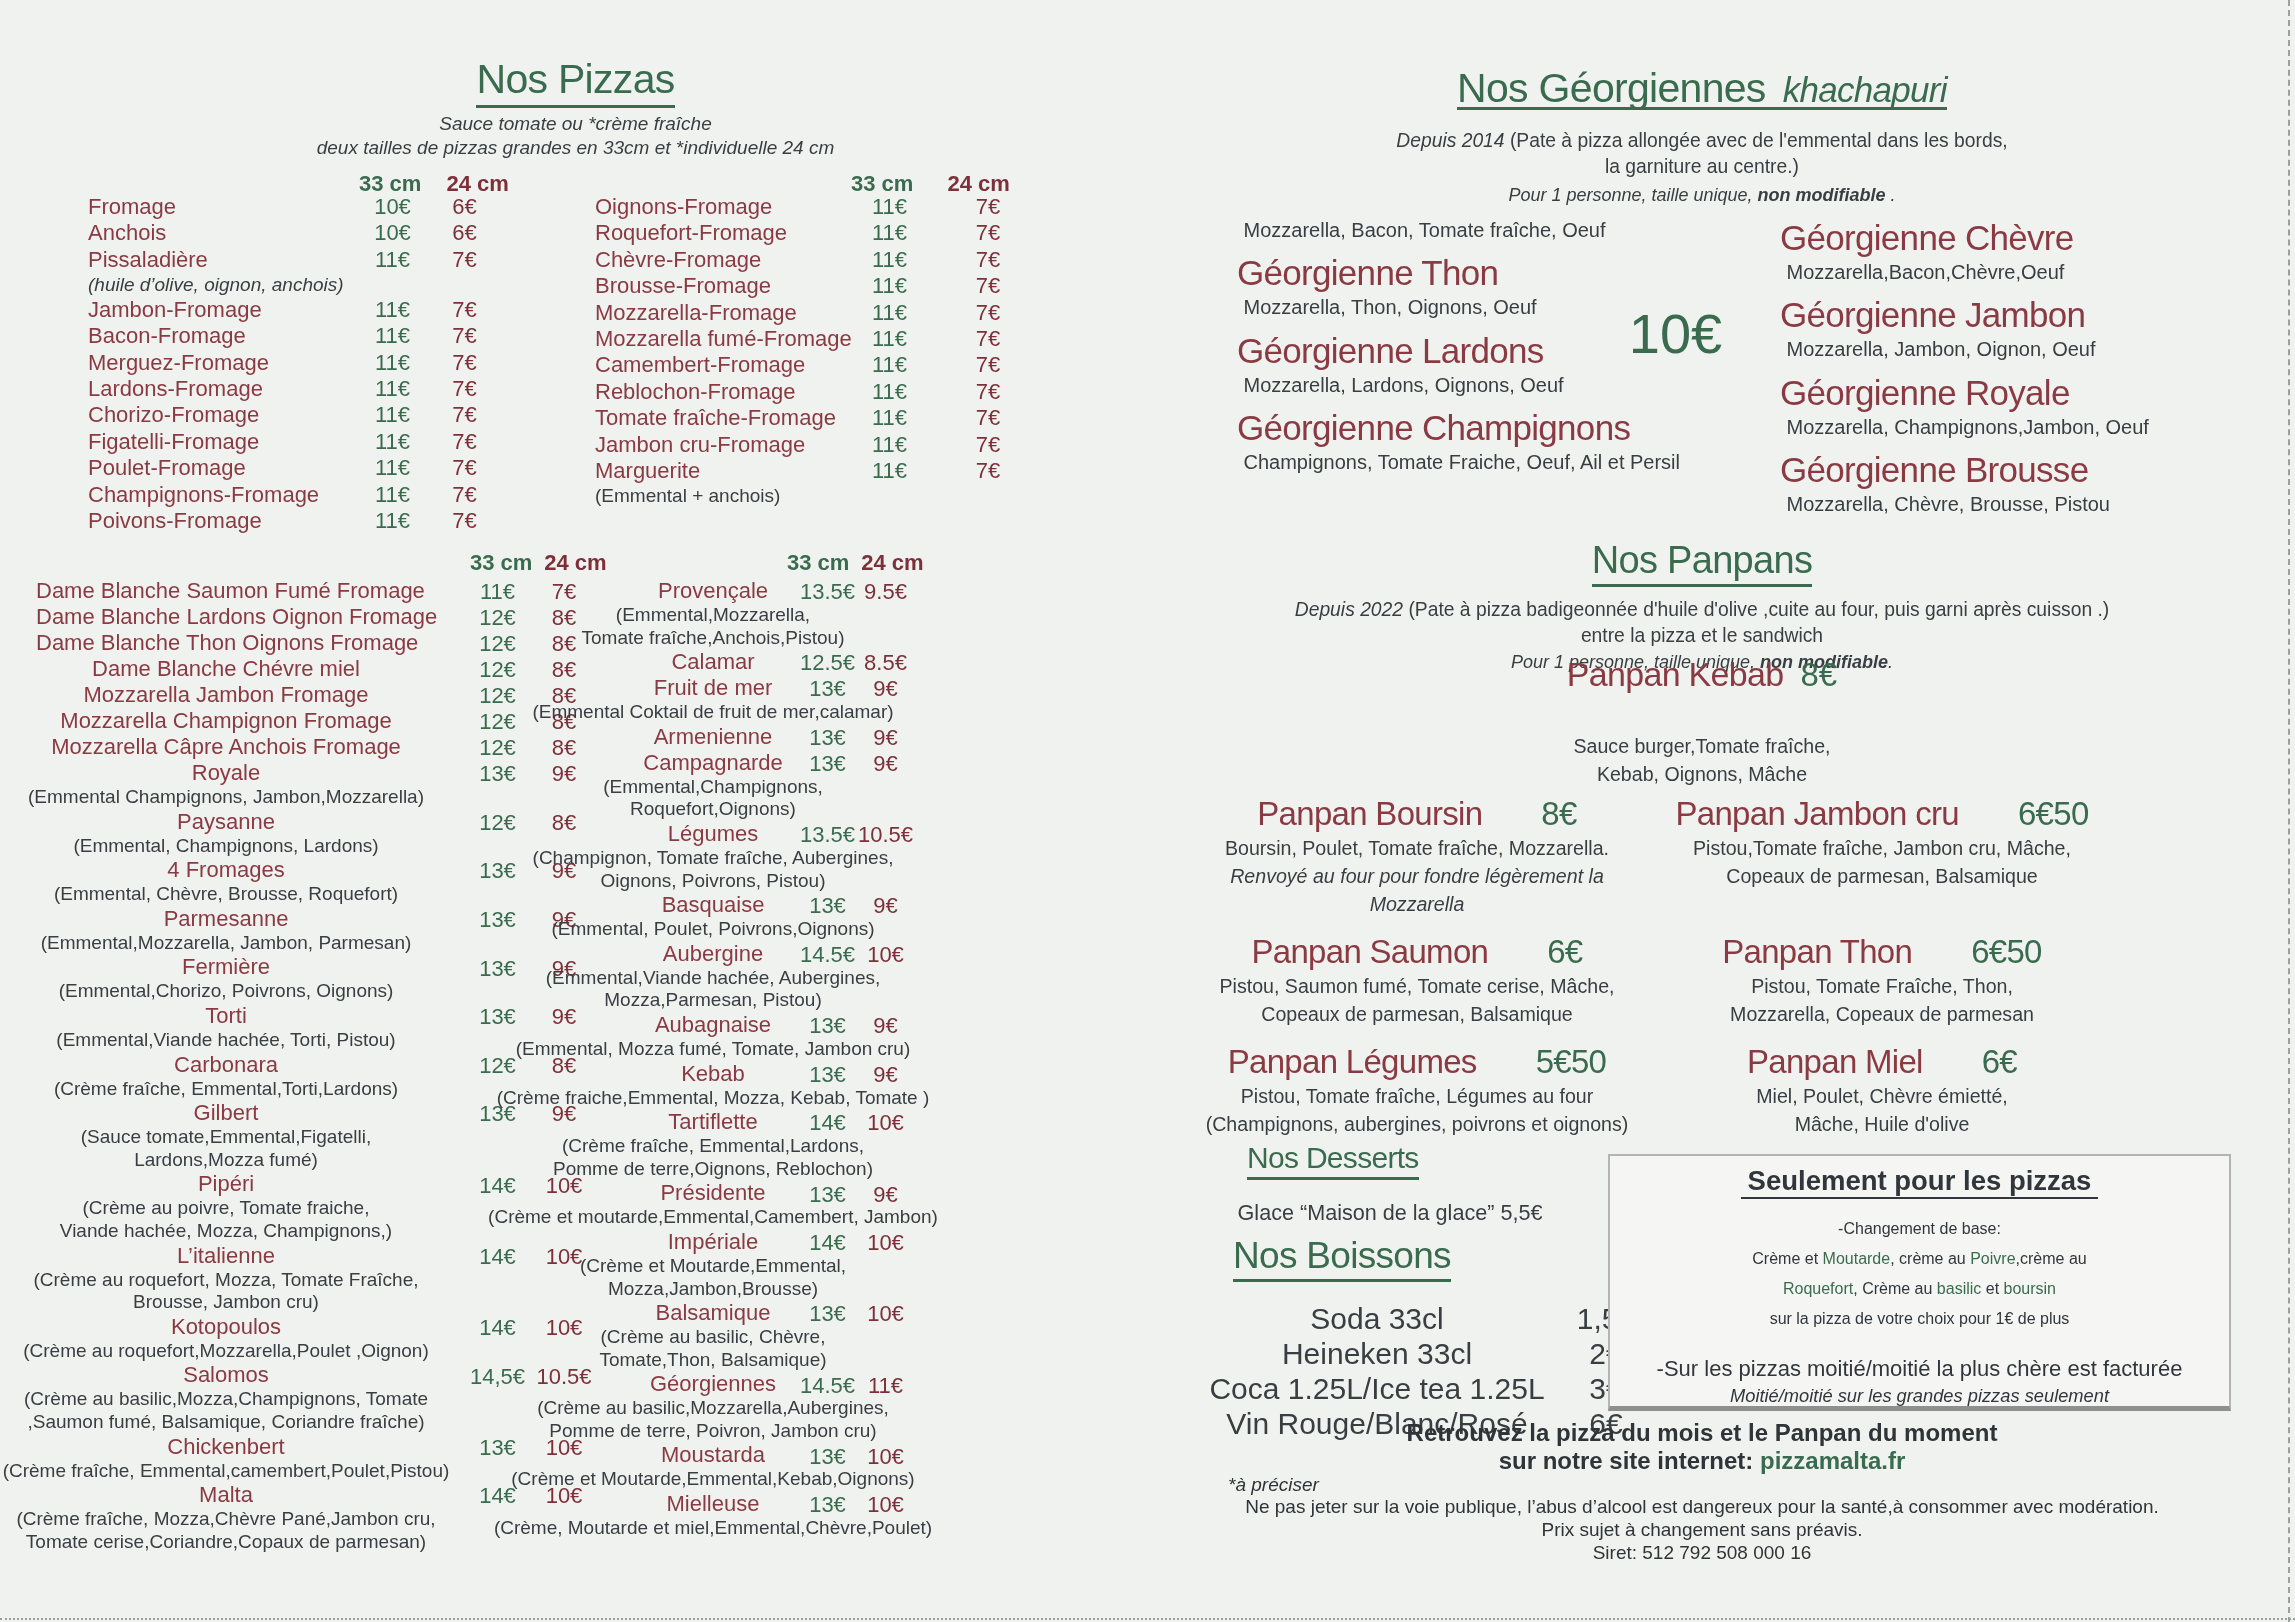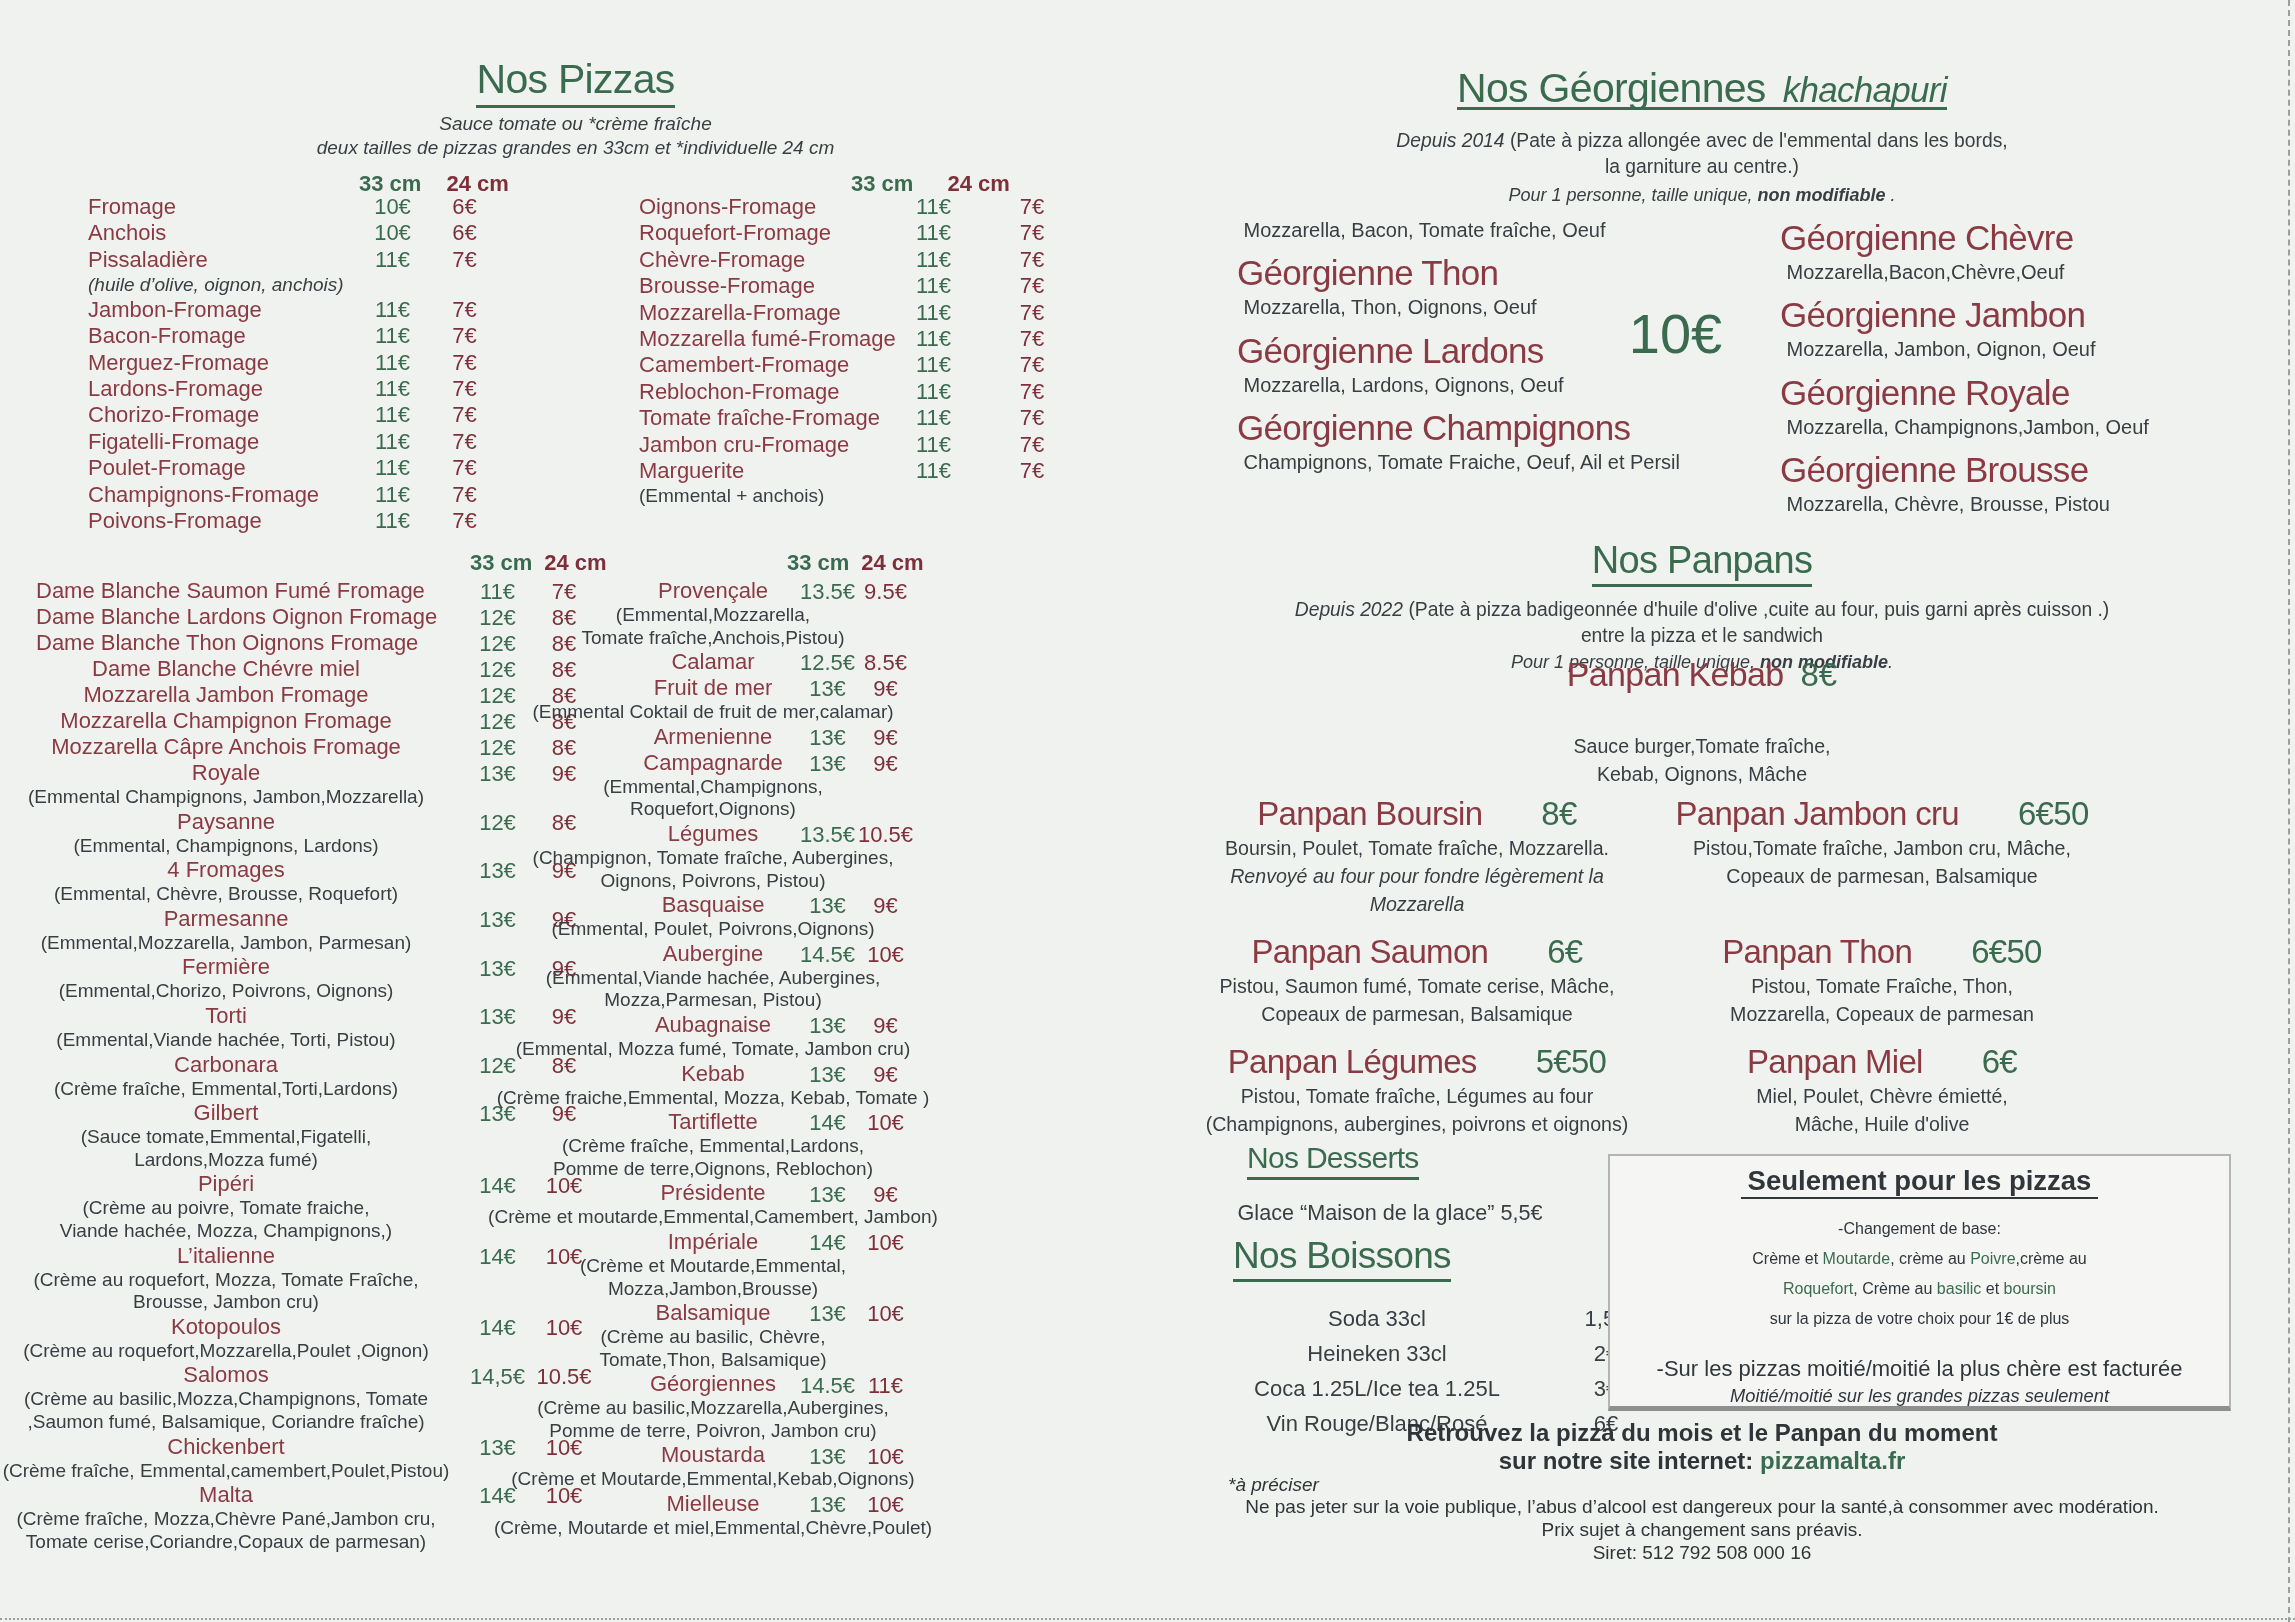--- a/index.html
+++ b/index.html
@@ -27,21 +27,21 @@
   #lhead h1{margin:0;font-size:41px;font-weight:400;color:var(--green);letter-spacing:-0.7px;}
   #lhead .sub{font-size:19px;font-style:italic;color:var(--ink);line-height:24px;}
   #lhead .sub:first-of-type{margin-top:9.2px;}
 
   .szh{position:absolute;display:flex;font-size:22px;font-weight:bold;}
   .szh .sz{display:inline-block;}
 
   
   .list{position:absolute;width:504px;}
   #cla{left:88px;top:194px;}
-  #clb{left:595px;top:194px;margin-left:44px;}
+  #clb{left:595px;top:194px;}
   .crow{position:relative;line-height:26.4px;font-size:22px;}
   .crow .nm{color:var(--maroon);}
   .pr{position:absolute;top:0;text-align:center;font-size:22px;}
   .p33{color:var(--green);}
   .p24{color:var(--maroon2);}
   #cla .p33{left:252px;width:105px;}
   #cla .p24{left:337px;width:79px;}
   #clb .p33{left:255px;width:79px;}
   #clb .p24{left:357px;width:72px;}
   .note{font-size:19px;line-height:23.6px;color:var(--ink);}
@@ -83,21 +83,21 @@
   .ppcell:nth-child(even){padding-right:65px;}
   .pph{font-size:33px;line-height:41px;letter-spacing:-0.7px;}
   .ppn{color:var(--maroon);}
   .ppp{color:var(--green);margin-left:59px;}
   .ppl{font-size:19.6px;line-height:28px;color:var(--ink);}
 
   #dtitle{left:1247px;top:1136px;font-size:35px;}
   #dline{left:1207px;top:1200px;width:366px;text-align:center;font-size:21.6px;}
   #btitle{left:1233px;top:1235px;font-size:37px;}
   #drinks{left:1207px;top:1301px;width:458px;}
-  .drow{display:flex;line-height:35px;font-size:22px;color:var(--ink);align-items:flex-end;}
+  .drow{display:flex;line-height:35px;font-size:30px;color:var(--ink);align-items:flex-end;}
   .dn{width:340px;text-align:center;}
   .dp{width:118px;text-align:center;}
 
   #pbox{left:1608px;top:1154px;width:623px;height:257px;border:2px solid #b4b4b4;border-bottom:5.9px solid #8f8f8f;box-sizing:border-box;text-align:center;color:#30363b;background:#f5f6f4;}
   #pbox .bt{font-size:27.5px;font-weight:bold;margin-top:9.2px;}
   #pbox .bl{font-size:16px;line-height:30px;}
   #pbox .bl1{margin-top:17px;}
   #pbox .b5{margin-top:19.6px;font-size:22px;}
   #pbox .b6{font-size:18.3px;line-height:23.6px;}
 

